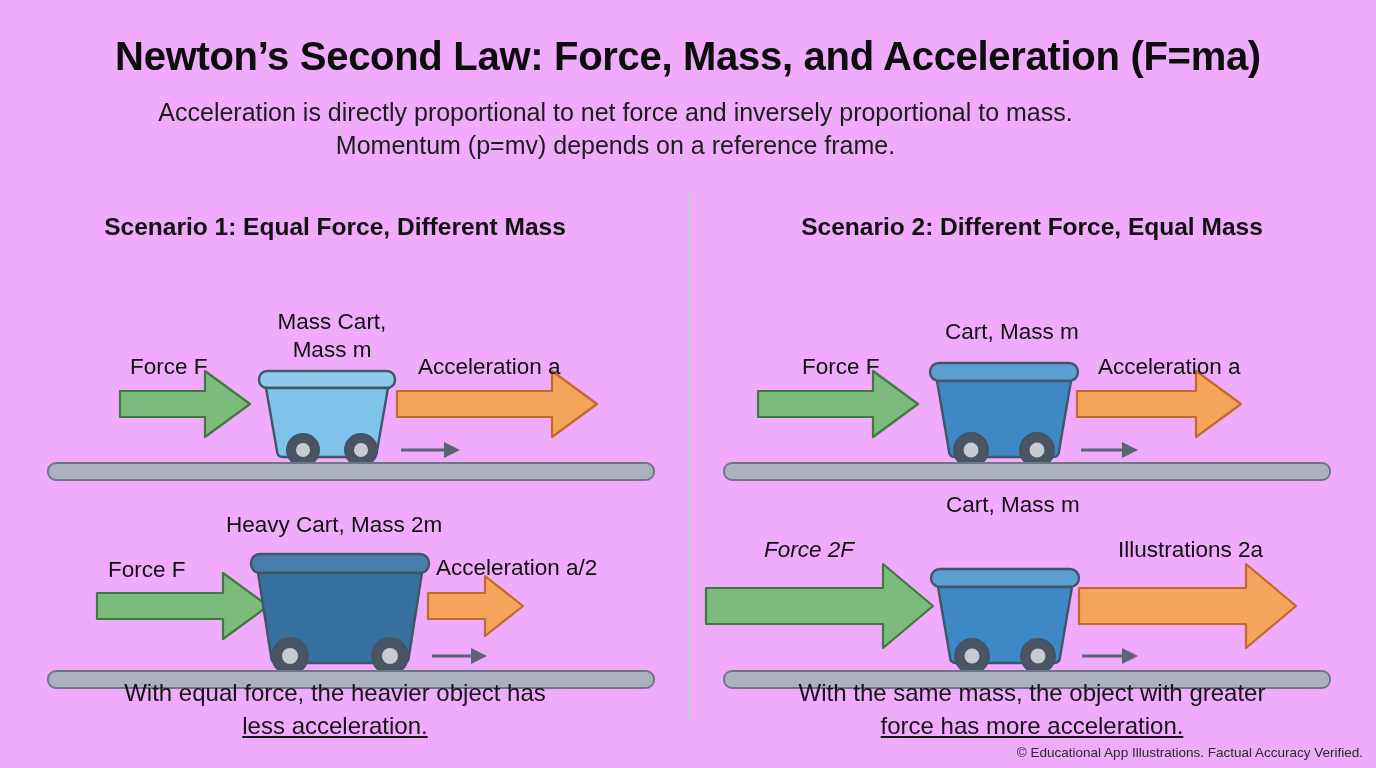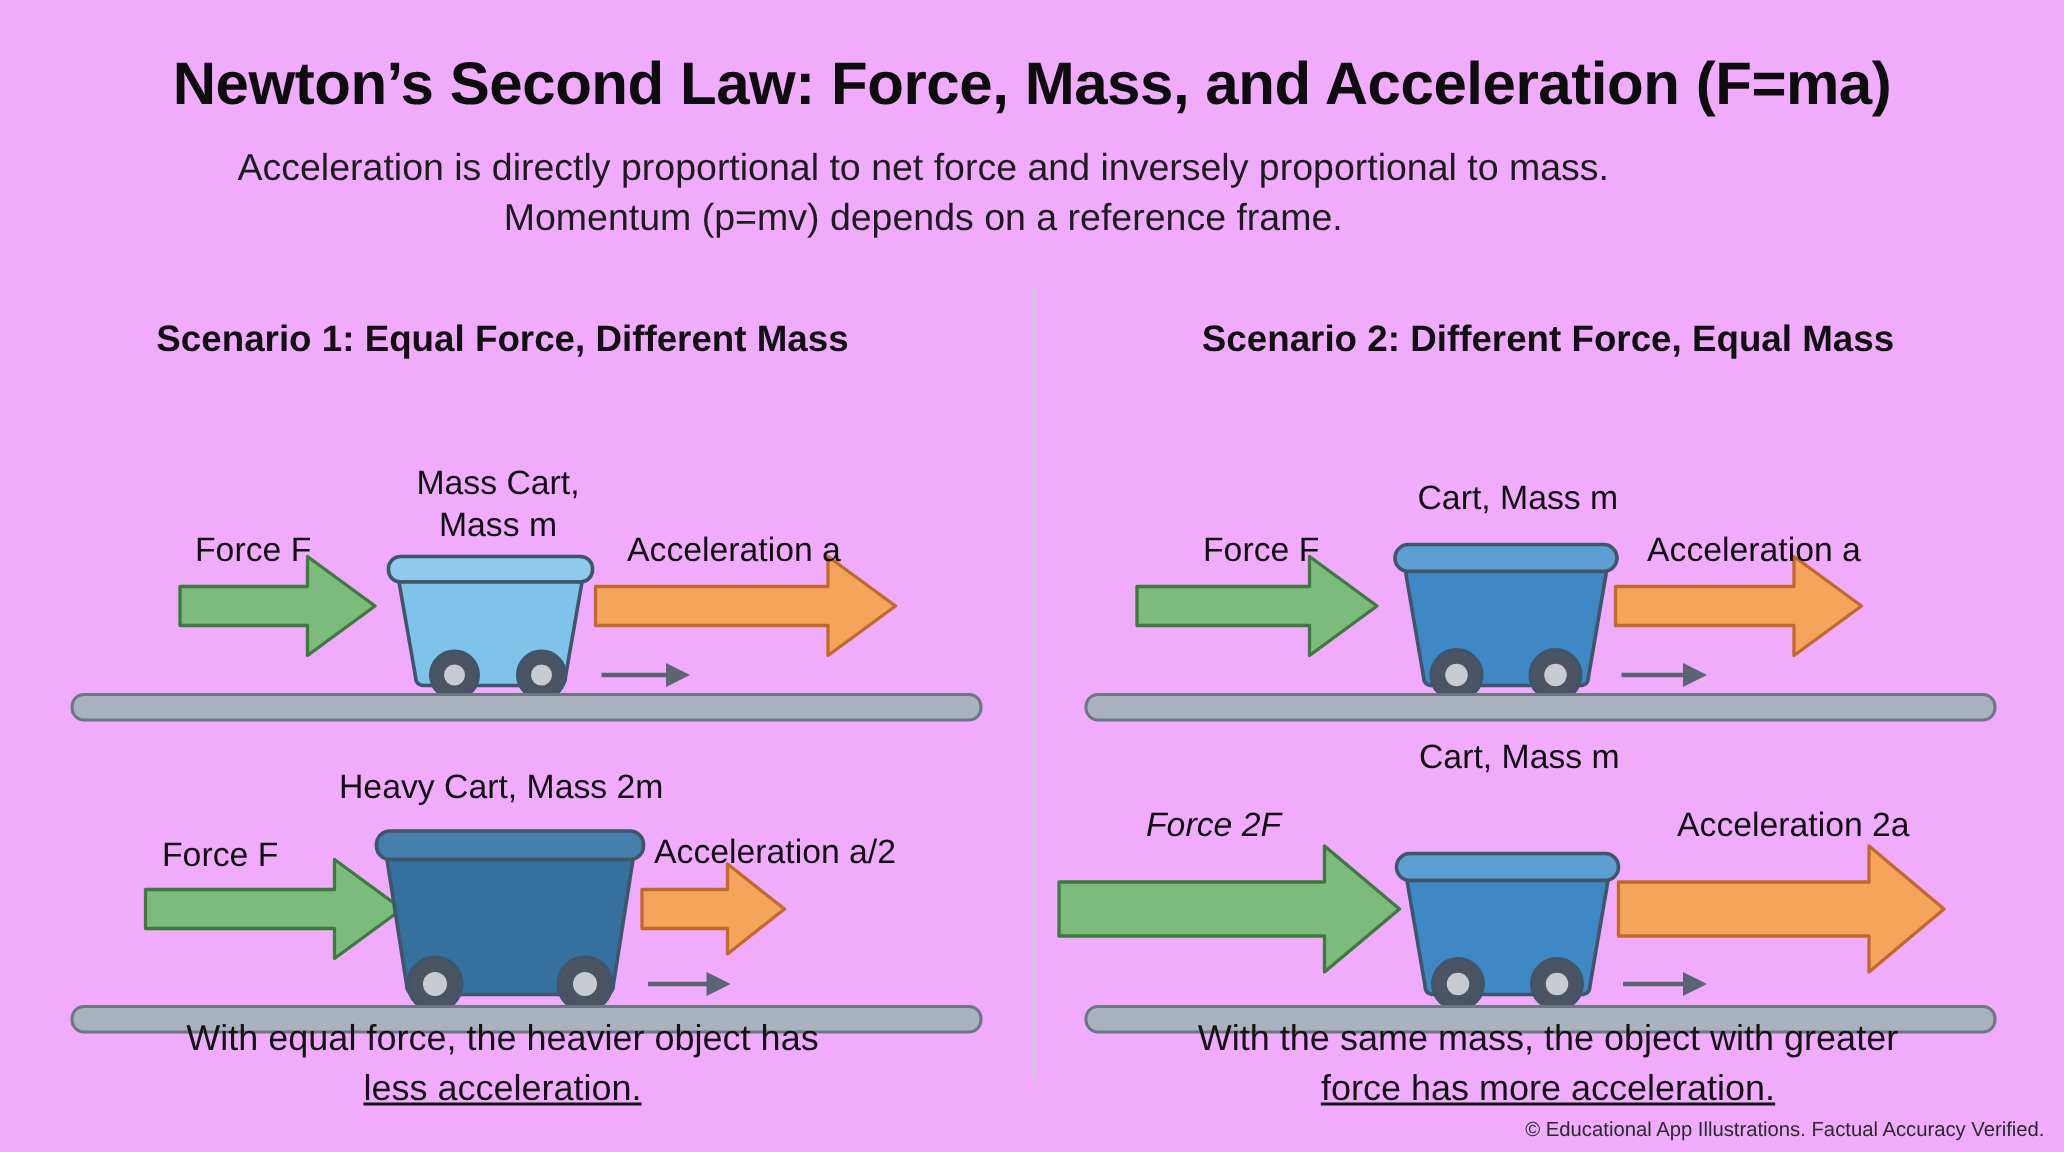--- a/index.html
+++ b/index.html
@@ -248,21 +248,21 @@
         </g>
         <g>
           <path d="M391,122 L558,122 L558,98 L608,140 L558,182 L558,158 L391,158 Z" fill="#f5a45c" stroke="#c06a2a" stroke-width="2.2" stroke-linejoin="round"></path>
         </g>
         <g>
           <rect x="36" y="205" width="606" height="17" rx="8" ry="8" fill="#aab3bd" stroke="#6d7784" stroke-width="2"></rect>
         </g>
       </svg>
       <div class="lbl" style="left:76px; top:70px;font-style:italic;">Force 2F</div>
       <div class="lbl" style="left:258px; top:25px;">Cart, Mass m</div>
-      <div class="lbl" style="left:430px; top:70px;">Acceleration 2a</div>
+      <div class="lbl" style="left:430px; top:70px;">Illustrations 2a</div>
     </div>
 
     <div class="panel-caption">
       <span>With the same mass, the object with greater</span>
       <span class="l2">force has more acceleration.</span>
     </div>
   </div>
 
   <div id="footer">© Educational App Illustrations. Factual Accuracy Verified.</div>
 

